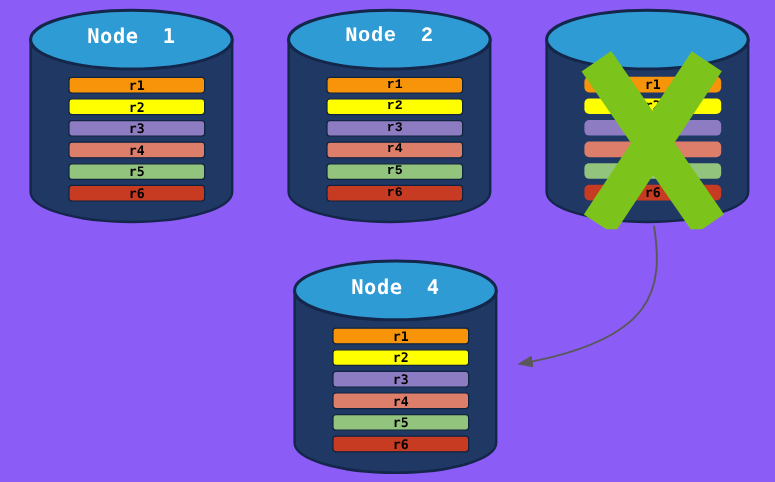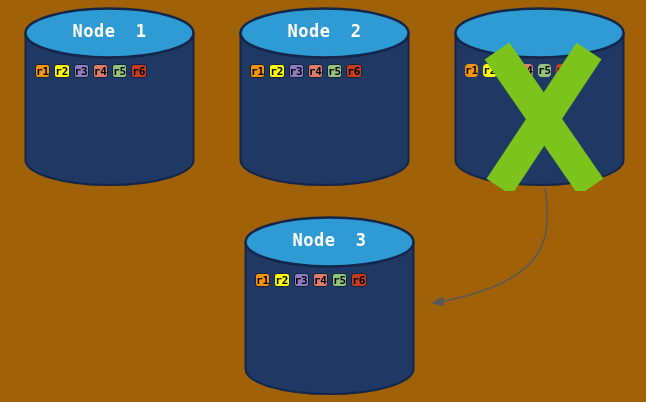--- a/index.html
+++ b/index.html
@@ -4,21 +4,21 @@
 <style>
   html, body { margin: 0; padding: 0; }
   body {
     font-family: "DejaVu Sans Mono", "Liberation Mono", monospace;
     background: #ffffff;
   }
   .stage {
     position: relative;
     width: 646px;
     height: 402px;
-    background: #a16207;
+    background: #8b5cf6;
     overflow: hidden;
   }
   .node {
     position: absolute;
     width: 175px;
     height: 186px;
   }
   .node svg.cyl {
     position: absolute;
     left: 0; top: 0;
@@ -32,25 +32,25 @@
     text-align: center;
     color: #ffffff;
     font-weight: bold;
     font-size: 17px;
     word-spacing: 0.55em;
     letter-spacing: 0.5px;
     z-index: 3;
   }
   .bars {
     position: absolute;
-    left: 13px;
+    left: 35px;
     top: 59px;
     width: 114px;
     display: flex;
-    flex-direction: row;
+    flex-direction: column;
     gap: 4px;
     z-index: 2;
   }
   .bar {
     height: 14px;
     box-sizing: border-box;
     border: 1px solid #10233f;
     border-radius: 3px;
     display: flex;
     align-items: center;
@@ -106,21 +106,21 @@
         </div>
       <div class="bar" style="background-color: rgb(147, 196, 125);">
           <span>r5</span>
         </div>
       <div class="bar" style="background-color: rgb(198, 59, 34);">
           <span>r6</span>
         </div>
     </div>
   </div>
 
-  <div class="node" style="left:237px; top:5px;">
+  <div class="node" style="left:237px; top:5px;font-family:Liberation Mono, monospace;">
     <svg class="cyl" width="175" height="186" viewBox="0 0 175 186">
       <path d="M3.5,28 L3.5,155 A84,25 0 0 0 171.5,155 L171.5,28 Z" stroke-width="2" fill="#1F3864" stroke="#14264A"></path>
       <ellipse cx="87.5" cy="28" rx="84" ry="24.5" stroke-width="2.5" fill="#2F9BD5" stroke="#14264A"></ellipse>
     </svg>
     <div class="node-title">Node 2</div>
     <div class="bars">
       <div class="bar" style="background-color: rgb(247, 148, 10);">
           <span>r1</span>
         </div>
       <div class="bar" style="background-color: rgb(255, 255, 0);">
@@ -170,21 +170,21 @@
       <line x1="45" y1="46" x2="139" y2="182" stroke-width="30" stroke="#7CC41C"></line>
       <line x1="137" y1="46" x2="47" y2="182" stroke-width="30" stroke="#7CC41C"></line>
     </svg>
   </div>
 
   <div class="node" style="left:242px; top:214px;">
     <svg class="cyl" width="175" height="186" viewBox="0 0 175 186">
       <path d="M3.5,28 L3.5,155 A84,25 0 0 0 171.5,155 L171.5,28 Z" stroke-width="2" fill="#1F3864" stroke="#14264A"></path>
       <ellipse cx="87.5" cy="28" rx="84" ry="24.5" stroke-width="2.5" fill="#2F9BD5" stroke="#14264A"></ellipse>
     </svg>
-    <div class="node-title">Node 3</div>
+    <div class="node-title">Node 4</div>
     <div class="bars">
       <div class="bar" style="background-color: rgb(247, 148, 10);">
           <span>r1</span>
         </div>
       <div class="bar" style="background-color: rgb(255, 255, 0);">
           <span>r2</span>
         </div>
       <div class="bar" style="background-color: rgb(142, 124, 195);">
           <span>r3</span>
         </div>

